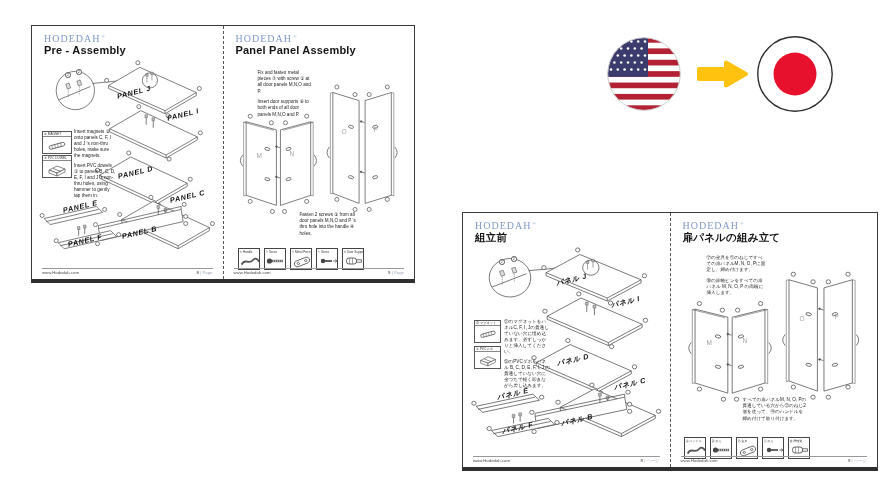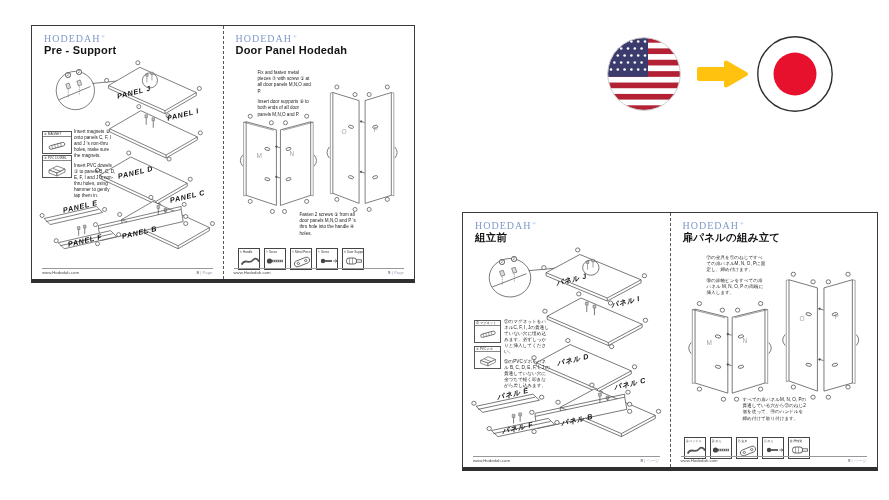--- a/index.html
+++ b/index.html
@@ -39,21 +39,21 @@
   .pb svg{position:absolute;left:0;bottom:0;}
   .flagwrap{position:absolute;}
 </style>
 </head>
 <body>
 
 <section class="spread" style="left:31px;top:25px;width:384px;height:258px;">
 
   <div class="page first">
     <div class="brand"><span>HODEDAH</span><sup>®</sup></div>
-    <div class="ptitle">Pre - Support</div>
+    <div class="ptitle">Pre - Assembly</div>
 
     <svg id="shelf-svg" class="diagram" viewBox="0 0 189 251" preserveAspectRatio="none">
       <g fill="#fff" stroke="#4a4a4a" stroke-width="0.7" stroke-linejoin="round">
         <g>
           <circle cx="43" cy="64" r="19"></circle>
           <line x1="27" y1="73" x2="58" y2="60"></line>
           <rect x="34" y="57" width="3.5" height="5" fill="#ddd" stroke-width="0.5" transform="rotate(-18 36 59)"></rect>
           <rect x="45" y="54" width="3.5" height="5" fill="#ddd" stroke-width="0.5" transform="rotate(-18 47 56)"></rect>
           <path d="M36,63 v8 M47,60 v8" fill="none" stroke-dasharray="1.2,1" stroke-width="0.5"></path>
           <line x1="60" y1="57" x2="110" y2="52"></line>
@@ -168,21 +168,21 @@
       </div>
 
     <div class="footer">
       <span class="site">www.Hodedah.com</span>
       <span class="pageno"><span>8</span> <span class="pl">| Page</span></span>
     </div>
   </div>
 
   <div class="page">
     <div class="brand"><span>HODEDAH</span><sup>®</sup></div>
-    <div class="ptitle">Door Panel Hodedah</div>
+    <div class="ptitle">Panel Panel Assembly</div>
 
     <svg id="door-svg" class="diagram" viewBox="0 0 189 251" preserveAspectRatio="none">
       <g fill="#fff" stroke="#4a4a4a" stroke-width="0.7" stroke-linejoin="round">
         <g>
           <polygon points="22,95 52,103 52,178 22,168"></polygon>
           <path d="M22,95 L19.5,95.5 L19.5,168.5 L22,168 M19.5,95.5 L49.5,103.5" fill="none" stroke-width="0.5"></path>
           <path d="M18.5,128 q-4.5,5.5 0,11" fill="none"></path>
           <ellipse cx="43" cy="122" rx="2.6" ry="1.4" transform="rotate(15 43 122)"></ellipse>
           <ellipse cx="43" cy="152" rx="2.6" ry="1.4" transform="rotate(15 43 152)"></ellipse>
           <circle cx="26" cy="89.5" r="2"></circle>

